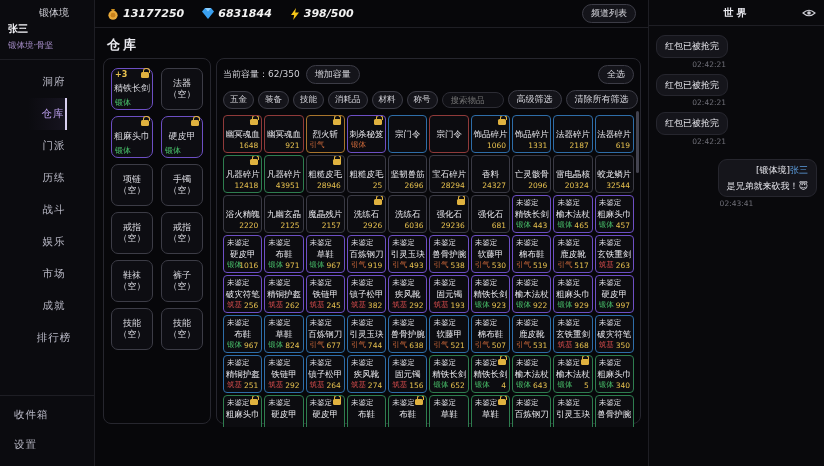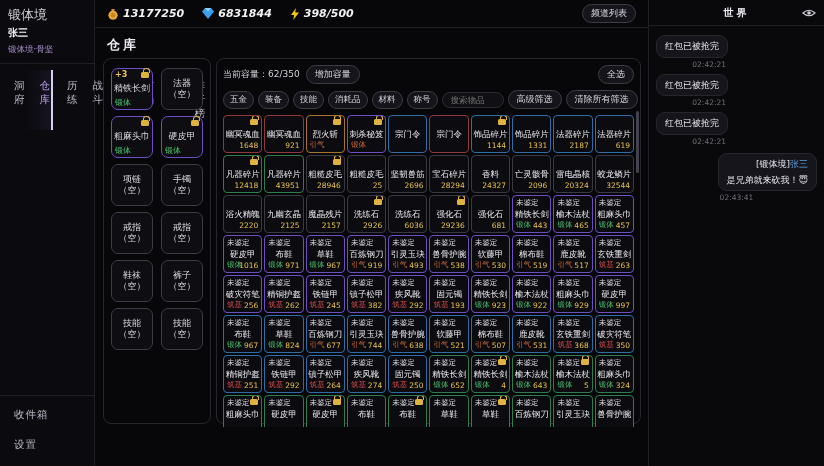--- a/index.html
+++ b/index.html
@@ -2,24 +2,24 @@
 <html><head>
 <meta charset="utf-8">
 <style>
   * { margin:0; padding:0; box-sizing:border-box; }
   html,body { width:824px; height:466px; background:#050507; font-family:"DejaVu Sans",sans-serif; }
   #app { position:relative; width:824px; height:466px; background:#07070a; overflow:hidden; color:#ddd; }
 
   
   .sidebar { position:absolute; left:0; top:0; width:95px; height:466px; background:#0b0b0f; border-right:1px solid #1e1e24; }
   .player { padding:6px 8px 7px; border-bottom:1px solid #1e1e24; }
-  .player .realm { font-size:13px; color:#cfcfd6; }
+  .player .realm { font-size:10px; color:#cfcfd6;margin-left:31px; }
   .player .name  { font-size:10px; font-weight:bold; color:#f1f1f5; margin-top:2px; }
   .player .stage { font-size:8.5px; color:#a88fcb; margin-top:4px; }
-  .menu { padding-top:6px; display:flex; flex-direction:row; }
+  .menu { padding-top:6px; display:flex; flex-direction:column;align-items:center; }
   .menu-item { padding:9px 0 9px 14px; font-size:10.5px; color:#b9b9c6; cursor:pointer; letter-spacing:1px; }
   .menu-item.active { color:#b79ce8; border-right:2px solid #d8d0f0; background:linear-gradient(90deg,transparent,rgba(150,120,220,.08)); }
   .sidebar-footer { position:absolute; bottom:2px; left:0; right:0; border-top:1px solid #1e1e24; padding:4px 0; }
   .footer-item { padding:8px 0 8px 14px; font-size:10.5px; color:#b9b9c6; cursor:pointer; letter-spacing:1px;font-family:Liberation Serif, serif; }
 
   
   .topbar { position:absolute; left:95px; top:0; width:553px; height:28px; display:flex; align-items:center; gap:18px; padding:0 12px; border-bottom:1px solid #1e1e24; }
   .currency { display:flex; align-items:center; gap:4px; font-size:11px; font-weight:bold; font-style:italic; color:#f2f2f2; }
   .channel-btn { margin-left:auto;text-align:center; }
   .pill { border:1px solid #3c3c46; background:#14141a; color:#d6d6dd; border-radius:10px; padding:2px 8px; font-size:9px; font-family:inherit; cursor:pointer; white-space:nowrap; }
@@ -52,21 +52,21 @@
   .lockb:before { content:""; position:absolute; top:-4px; left:1.5px; width:5px; height:4px; border:1.2px solid #e0b23f; border-bottom:none; border-radius:3px 3px 0 0; }
   .inv-scroll { position:absolute; right:1px; top:52px; width:3px; height:62px; background:#43434f; border-radius:2px; cursor:pointer; }
 
   
   .chat { position:absolute; left:648px; top:0; width:176px; height:466px; background:#09090c; border-left:1px solid #1e1e24; }
   .chat-head { height:26px; display:flex; align-items:center; justify-content:center; position:relative; border-bottom:1px solid #1e1e24; font-size:10px; font-weight:bold; color:#e9e9ef; letter-spacing:3px; }
   .eye { position:absolute; right:8px; top:8px; cursor:pointer; }
   .chat-list { position:absolute; top:27px; bottom:34px; left:0; right:0; overflow:hidden; padding:8px 7px; display:flex; flex-direction:column; }
   .msg { max-width:86%; display:flex; flex-direction:column; }
   .msg.left  { align-self:flex-start; }
-  .msg.right { align-self:flex-end; margin-top:2px; }
+  .msg.right { align-self:flex-end; margin-top:8px; }
   .bubble { background:#15151b; border:1px solid #26262e; border-radius:9px; padding:4px 8px; font-size:9px; color:#e6e6ec; }
   .sender { font-size:9px; margin-bottom:3px; text-align:right; color:#e6e6ec; }
   .sender .sname { color:#5d9fe0; }
   .mtext { line-height:1.4; }
   .time { font-size:7.5px; color:#6f6f78; margin:2px 2px 5px; }
   .msg.left .time  { text-align:right; }
   .msg.right .time { text-align:left; }
   .chat-input-bar { position:absolute; bottom:7px; left:6px; right:6px; display:flex; align-items:center; gap:4px; }
   .chat-input { flex:1; height:18px; background:#101016; border:1px solid #2a2a32; border-radius:9px; color:#ddd; font-size:9px; padding:0 8px; font-family:inherit; min-width:0; }
   .emoji-btn { width:16px; height:16px; border-radius:50%; background:#e8b93a; border:none; position:relative; cursor:pointer; flex:none; }
@@ -80,20 +80,21 @@
 
   <aside class="sidebar">
     <div class="player">
       <div class="realm">锻体境</div>
       <div class="name">张三</div>
       <div class="stage">锻体境·骨坚</div>
     </div>
     <nav class="menu">
         <div class="menu-item">洞府</div>
         <div class="menu-item active">仓库</div>
+        <div class="menu-item">门派</div>
         <div class="menu-item">历练</div>
         <div class="menu-item">战斗</div>
         <div class="menu-item">娱乐</div>
         <div class="menu-item">市场</div>
         <div class="menu-item">成就</div>
         <div class="menu-item">排行榜</div>
       </nav>
     <div class="sidebar-footer">
         <div class="footer-item">收件箱</div>
         <div class="footer-item">设置</div>
@@ -228,21 +229,21 @@
           </div>
           <div class="cell" style="border-color: rgb(46, 109, 168);">
             <div class="iname">宗门令</div>
           </div>
           <div class="cell" style="border-color: rgb(143, 58, 58);">
             <div class="iname">宗门令</div>
           </div>
           <div class="cell" style="border-color: rgb(46, 109, 168);">
             <span class="lockb"></span>
             <div class="iname">饰品碎片</div>
-            <span class="qty">1144</span>
+            <span class="qty">1060</span>
           </div>
           <div class="cell" style="border-color: rgb(46, 109, 168);">
             <div class="iname">饰品碎片</div>
             <span class="qty">1331</span>
           </div>
           <div class="cell" style="border-color: rgb(46, 109, 168);">
             <div class="iname">法器碎片</div>
             <span class="qty">2187</span>
           </div>
           <div class="cell" style="border-color: rgb(46, 109, 168);">
@@ -540,21 +541,21 @@
           <div class="cell" style="border-color: rgb(46, 109, 168);">
             <span class="uid">未鉴定</span>
             <div class="iname">疾风靴</div>
             <span class="itag" style="color: rgb(207, 74, 74);">筑基</span>
             <span class="qty">274</span>
           </div>
           <div class="cell" style="border-color: rgb(46, 109, 168);">
             <span class="uid">未鉴定</span>
             <div class="iname">固元镯</div>
             <span class="itag" style="color: rgb(207, 74, 74);">筑基</span>
-            <span class="qty">250</span>
+            <span class="qty">156</span>
           </div>
           <div class="cell" style="border-color: rgb(46, 125, 79);">
             <span class="uid">未鉴定</span>
             <div class="iname">精铁长剑</div>
             <span class="itag" style="color: rgb(73, 194, 107);">锻体</span>
             <span class="qty">652</span>
           </div>
           <div class="cell" style="border-color: rgb(46, 125, 79);">
             <span class="uid">未鉴定</span>
             <span class="lockb"></span>
@@ -572,21 +573,21 @@
             <span class="uid">未鉴定</span>
             <span class="lockb"></span>
             <div class="iname">榆木法杖</div>
             <span class="itag" style="color: rgb(73, 194, 107);">锻体</span>
             <span class="qty">5</span>
           </div>
           <div class="cell" style="border-color: rgb(46, 125, 79);">
             <span class="uid">未鉴定</span>
             <div class="iname">粗麻头巾</div>
             <span class="itag" style="color: rgb(73, 194, 107);">锻体</span>
-            <span class="qty">324</span>
+            <span class="qty">340</span>
           </div>
           <div class="cell" style="border-color: rgb(46, 125, 79);">
             <span class="uid">未鉴定</span>
             <span class="lockb"></span>
             <div class="iname">粗麻头巾</div>
           </div>
           <div class="cell" style="border-color: rgb(46, 125, 79);">
             <span class="uid">未鉴定</span>
             <div class="iname">硬皮甲</div>
           </div>

